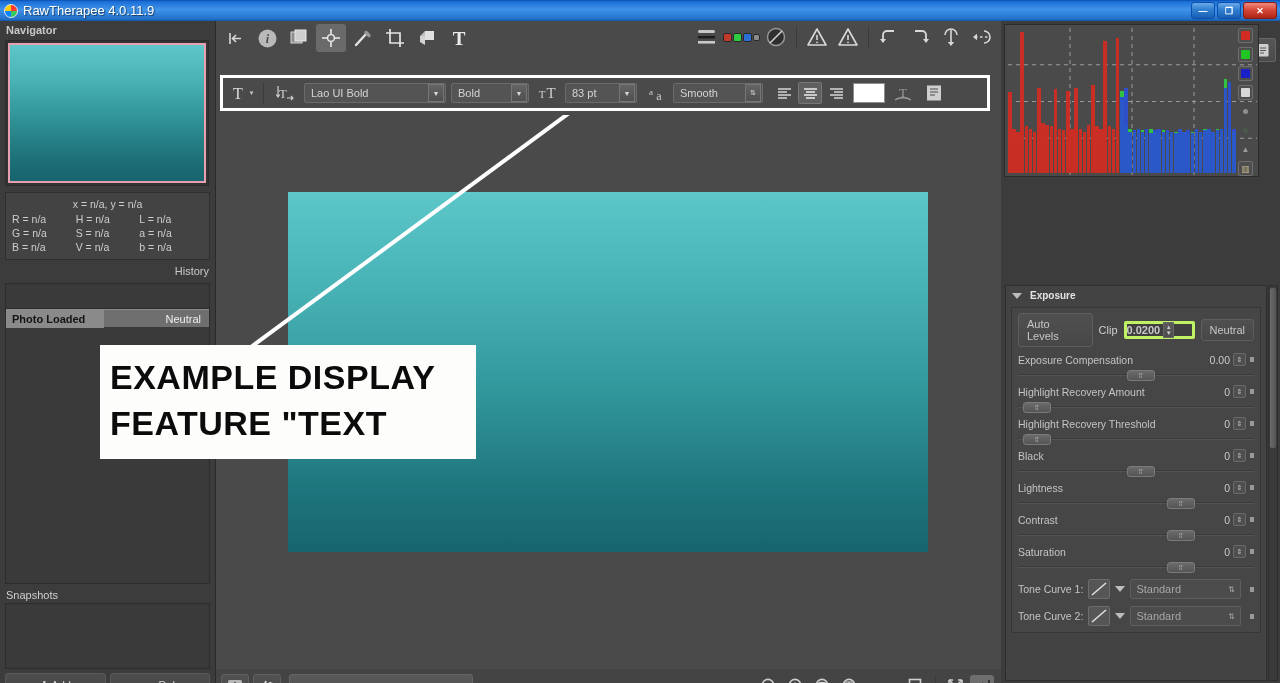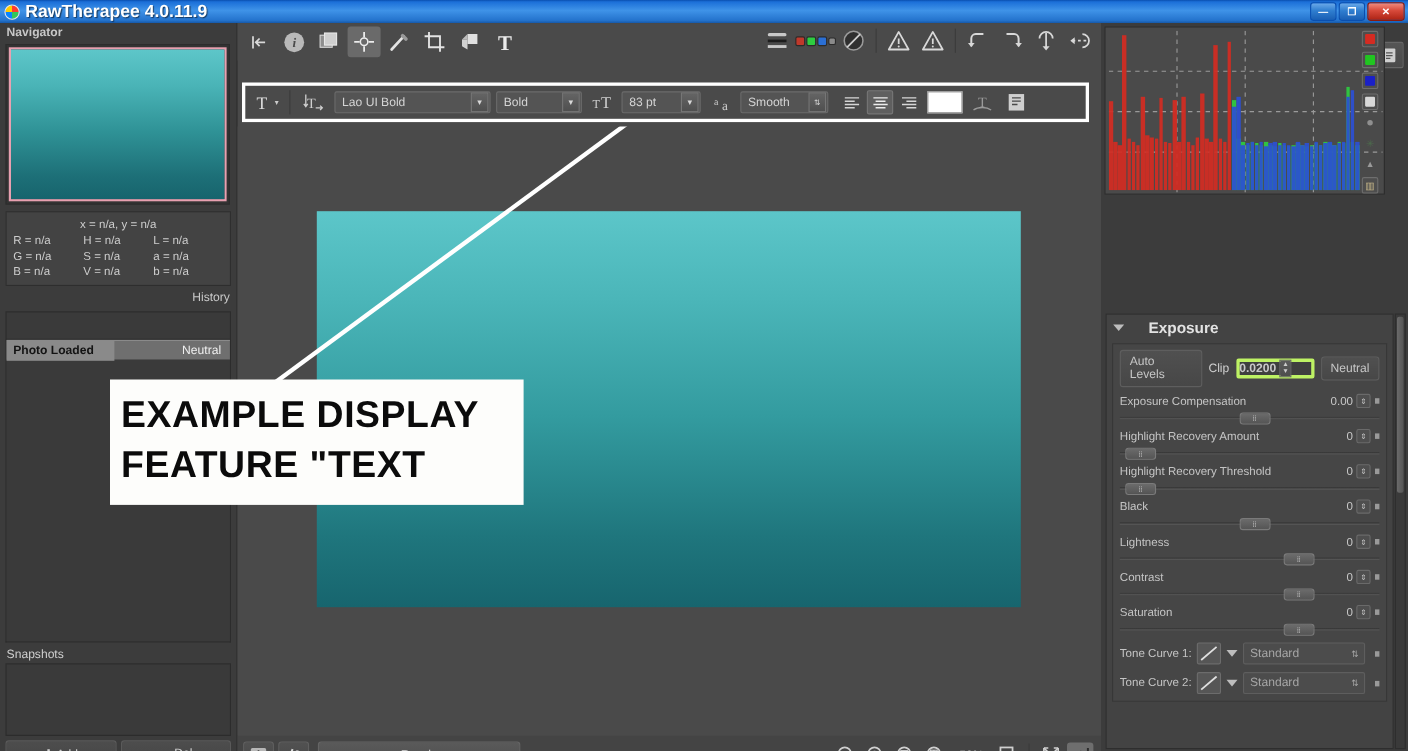--- a/index.html
+++ b/index.html
@@ -15,21 +15,21 @@
 
   
   .titlebar{
     position:absolute; left:0; top:0; width:1280px; height:21px;
     background: linear-gradient(to bottom,#0a4faf 0%, #1b6fd8 8%, #3f93e8 45%, #2473cd 88%, #1558a8 100%);
     display:flex; align-items:center; padding-left:4px;
   }
   .tb-logo{ width:14px;height:14px;border-radius:50%;
     background: conic-gradient(#ff3b30 0deg 90deg,#34c759 90deg 180deg,#0a84ff 180deg 270deg,#ffcc00 270deg 360deg);
     border:1px solid #e6e6e6; flex:none; margin-right:5px;}
-  .tb-title{ color:#fff; font-size:16px; font-weight:bold; text-shadow:1px 1px 1px rgba(0,0,0,.55);}
+  .tb-title{ color:#fff; font-size:13px; font-weight:normal; text-shadow:1px 1px 1px rgba(0,0,0,.55);}
   .tb-btns{ position:absolute; right:3px; top:2px; display:flex; gap:2px;}
   .tb-btn{ width:24px;height:17px;border:1px solid #0a4faf; border-radius:3px;
     display:flex;align-items:center;justify-content:center;color:#fff;font-size:9px;font-weight:bold;
     background:linear-gradient(to bottom,#6ba9e8,#2f7ed0 45%,#1a5fb4);}
   .tb-btn.close{ width:34px; background:linear-gradient(to bottom,#f08b7e,#d7493a 45%,#ad2415); border-color:#8d1a0c;}
 
   
   .panel-title{ font-size:11px; color:#c8c8c8; padding:3px 6px 2px 6px;font-weight:bold;}
 
   
@@ -128,22 +128,22 @@
   .pp-combo{ flex:1; height:24px; background:#4e4e4e; border:1px solid #646464; border-radius:2px;
              display:flex;align-items:center;color:#a9a9a9;font-size:11px;padding:0 5px;}
   .pp-btn{ width:26px;height:24px;background:linear-gradient(to bottom,#555,#4a4a4a);
            border:1px solid #666;border-radius:2px;display:flex;align-items:center;justify-content:center;}
   .tabs{ display:flex; gap:1px; padding:6px 4px 0 4px;}
   .tab{ width:34px;height:28px; background:#4a4a4a; border:1px solid #3a3a3a; border-bottom:none;
         border-radius:3px 3px 0 0; display:flex;align-items:center;justify-content:center;}
   .tab.on{ background:#5d5d5d; }
   .tools{ position:absolute; left:4px; top:264px; width:262px; height:396px;
           background:#434343; border:1px solid #2e2e2e; overflow:hidden;}
-  .sec-head{ display:flex; align-items:center; gap:22px; padding:4px 6px; color:#e2e2e2;
-             font-size:14px; font-weight:bold;}
+  .sec-head{ display:flex; align-items:center; gap:8px; padding:4px 6px; color:#e2e2e2;
+             font-size:10px; font-weight:bold;}
   .caret{ width:0;height:0;border-left:5px solid transparent;border-right:5px solid transparent;
           border-top:6px solid #bdbdbd;}
   .sec-body{ margin:2px 5px; border:1px solid #373737; background:#464646; padding:5px 6px 6px 6px;}
   .auto-row{ display:flex; align-items:center; gap:6px; margin-bottom:6px;}
   .mini-btn{ background:linear-gradient(to bottom,#505050,#474747); border:1px solid #5e5e5e;
              border-radius:3px; color:#c6c6c6; font-size:11px; padding:4px 8px;}
   .clip-f{ background:#3f3f3f;border:3px solid #bef264;border-radius:2px;height:18px;width:72px;
            display:flex;align-items:center;justify-content:flex-start;padding-right:2px;
            color:#c9c9c9;font-size:11px;font-weight:bold;}
   .spin{ width:11px;height:16px;margin-left:3px;background:linear-gradient(to bottom,#5b5b5b,#4d4d4d);
@@ -387,21 +387,21 @@
       <div class="tb-field" style="width:72px">
         <span class="v">83 pt</span>
         <span class="tb-arrow">▼</span>
       </div>
       <div class="ic">
         <svg width="22" height="20" viewBox="0 0 22 20">
             <text x="7" y="12" font-size="9" text-anchor="middle" fill="#cfcfcf" font-family="Liberation Serif, serif">a</text>
             <text x="15" y="17" font-size="12" text-anchor="middle" fill="#cfcfcf" font-family="Liberation Serif, serif">a</text>
           </svg>
       </div>
-      <div class="tb-field" style="width:80px">
+      <div class="tb-field" style="width:90px">
         <span class="v">Smooth</span>
         <span class="tb-arrow">⇅</span>
       </div>
       <div class="align-grp">
         <div class="align-b">
           <svg width="17" height="15" viewBox="0 0 17 15">
               <path d="M2 3h13M2 6h9M2 9h13M2 12h9" stroke="#d6d6d6" stroke-width="1.3"></path>
             </svg>
         </div>
         <div class="align-b on">

